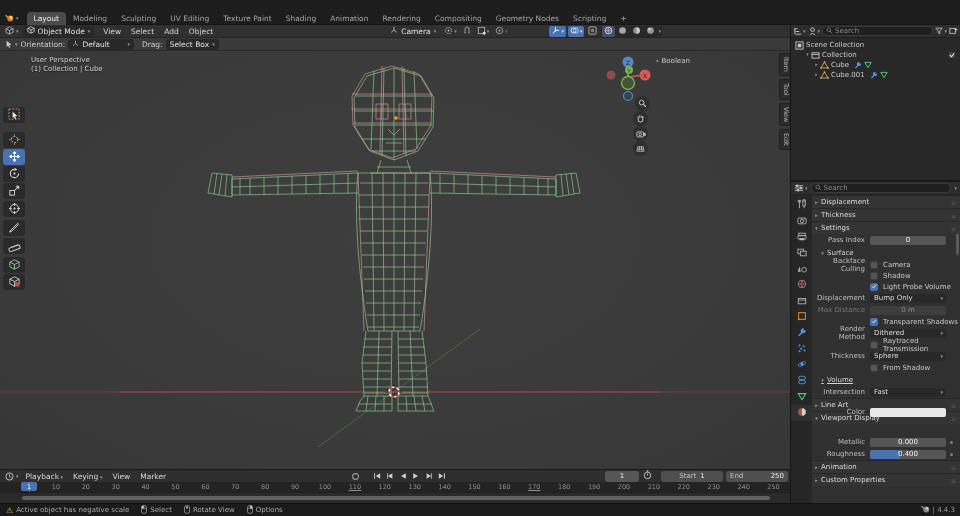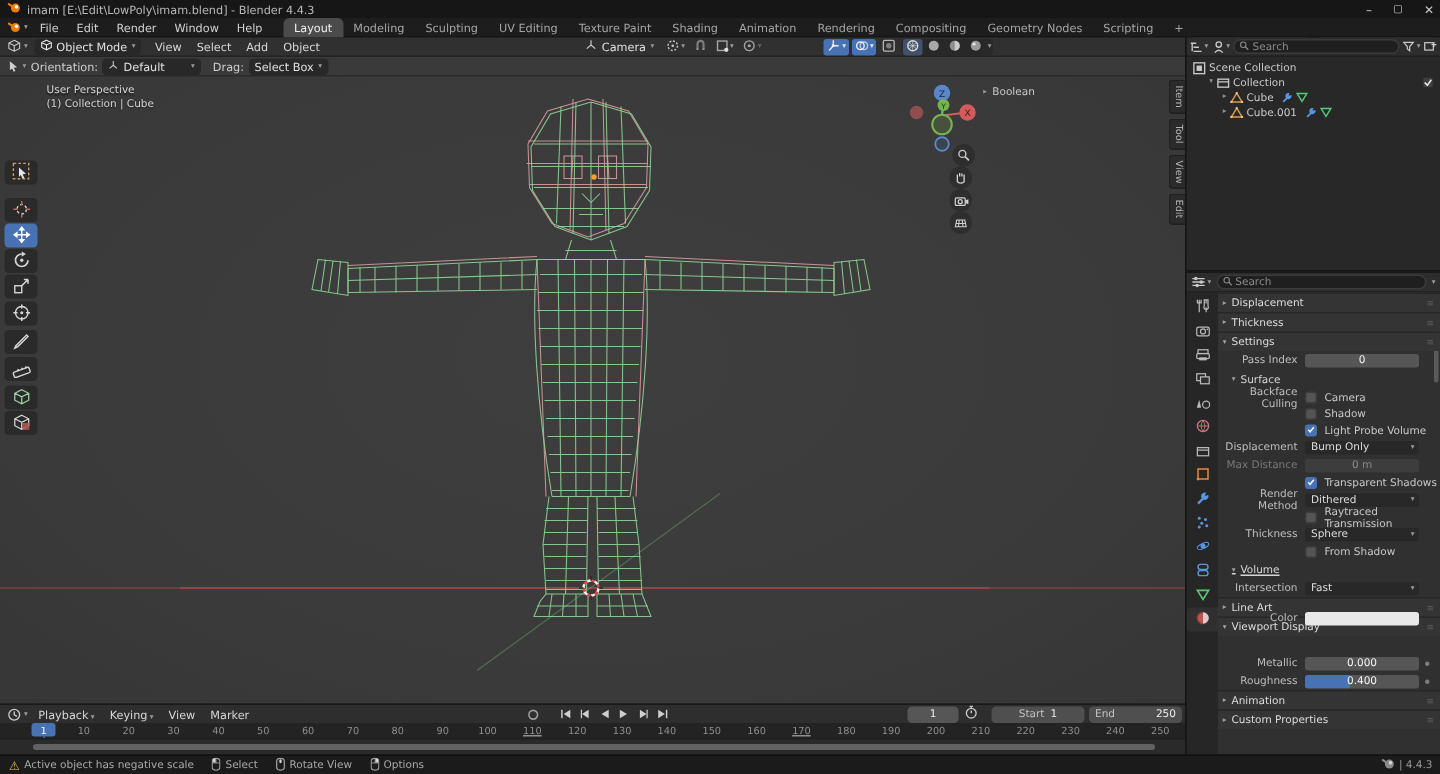--- a/index.html
+++ b/index.html
@@ -112,50 +112,30 @@
   .hint { display:flex; align-items:center; gap:3px; margin-right:12px; }
   .sb-right { position:absolute; right:5px; display:flex; align-items:center; gap:3px; color:#9a9a9a; }
   .warn-ic { color:#d8c156; font-size:8px; }
   .vdiv { position:absolute; background:#151515; }
 </style>
 </head>
 <body>
 
 <div class="app">
 
-  <div class="abs titlebar">
-    <span style="margin-left:5px"><svg width="9" height="8" viewBox="0 0 12 10">
-          <circle cx="7" cy="5.5" r="4" fill="#e87d0d"></circle>
-          <circle cx="8" cy="4.4" r="1.6" fill="#fff"></circle>
-          <path d="M0.5 1.5 L5 4.5" stroke="#e87d0d" stroke-width="2"></path>
-        </svg></span>
-    <span class="title">imam [E:\Edit\LowPoly\imam.blend] - Blender 4.4.3</span>
-    <div class="winbtns">
-      <span>–</span>
-      <span style="font-size:7px">▢</span>
-      <span>✕</span>
-    </div>
-  </div>
 
   <div class="abs menubar">
     <span style="margin-left:5px;display:flex;align-items:center;gap:2px">
         <svg width="9" height="8" viewBox="0 0 12 10">
           <circle cx="7" cy="5.5" r="4" fill="#e87d0d"></circle>
           <circle cx="8" cy="4.4" r="1.6" fill="#fff"></circle>
           <path d="M0.5 1.5 L5 4.5" stroke="#e87d0d" stroke-width="2"></path>
         </svg>
         <span class="caret">▾</span>
       </span>
-    <div id="menu-list" style="display:flex;align-items:center;margin-left:2px">
-        <span class="menu-item">File</span>
-        <span class="menu-item">Edit</span>
-        <span class="menu-item">Render</span>
-        <span class="menu-item">Window</span>
-        <span class="menu-item">Help</span>
-      </div>
     <div class="ws-tabs" id="ws-tabs">
         <span class="ws-tab active">Layout</span>
         <span class="ws-tab">Modeling</span>
         <span class="ws-tab">Sculpting</span>
         <span class="ws-tab">UV Editing</span>
         <span class="ws-tab">Texture Paint</span>
         <span class="ws-tab">Shading</span>
         <span class="ws-tab">Animation</span>
         <span class="ws-tab">Rendering</span>
         <span class="ws-tab">Compositing</span>

